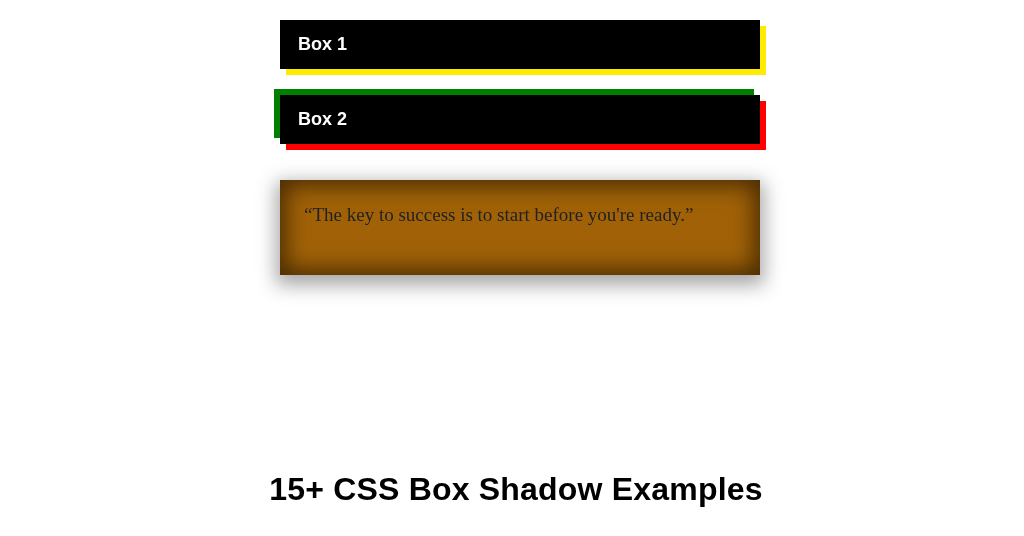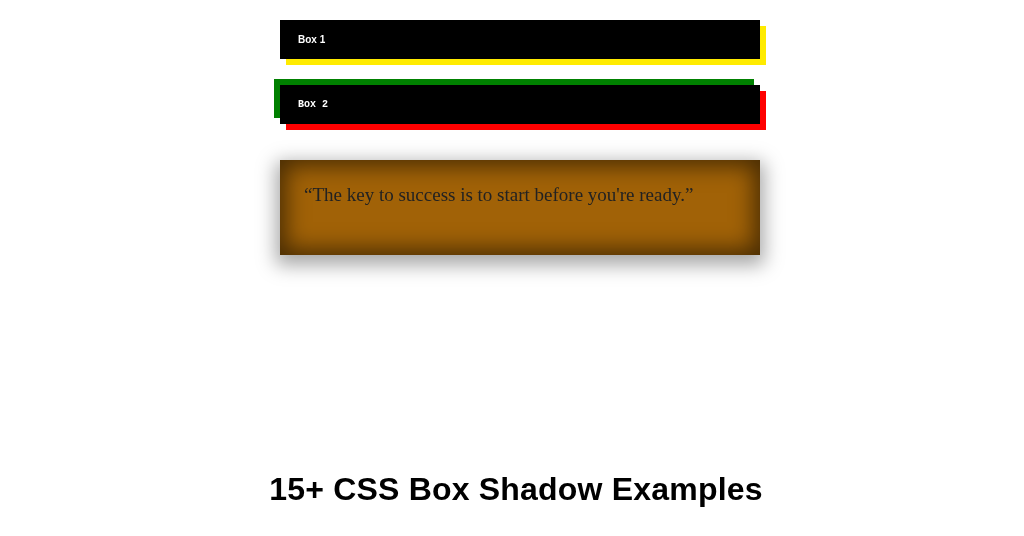--- a/index.html
+++ b/index.html
@@ -17,32 +17,31 @@
     .container {
       position: absolute;
       left: 280px;
       top: 20px;
       width: 480px;
     }
     .box {
       background: #000000;
       color: #ffffff;
       font-weight: bold;
-      font-size: 10px;
+      font-size: 18px;
       padding: 14px 18px;
       margin-bottom: 26px;
       position: relative;
     }
     .box1 {
       box-shadow: 6px 6px 0 0 #ffeb00;
     }
     .box2 {
       box-shadow: 6px 6px 0 0 #ff0000, -6px -6px 0 0 #008000;
       margin-top: 20px;
-      font-family: Liberation Mono, monospace;
     }
     .box3 {
       box-shadow: 6px 6px 0 0 #0000ff, -6px -6px 0 0 #008000;
       margin-top: 6px;
     }
     .quote-card {
       background: #a16207;
       padding: 22px 24px 28px 24px;
       margin-top: 36px;
       box-shadow: inset 0 0 22px 6px rgba(0,0,0,0.55), 0 6px 18px 4px rgba(0,0,0,0.35);

